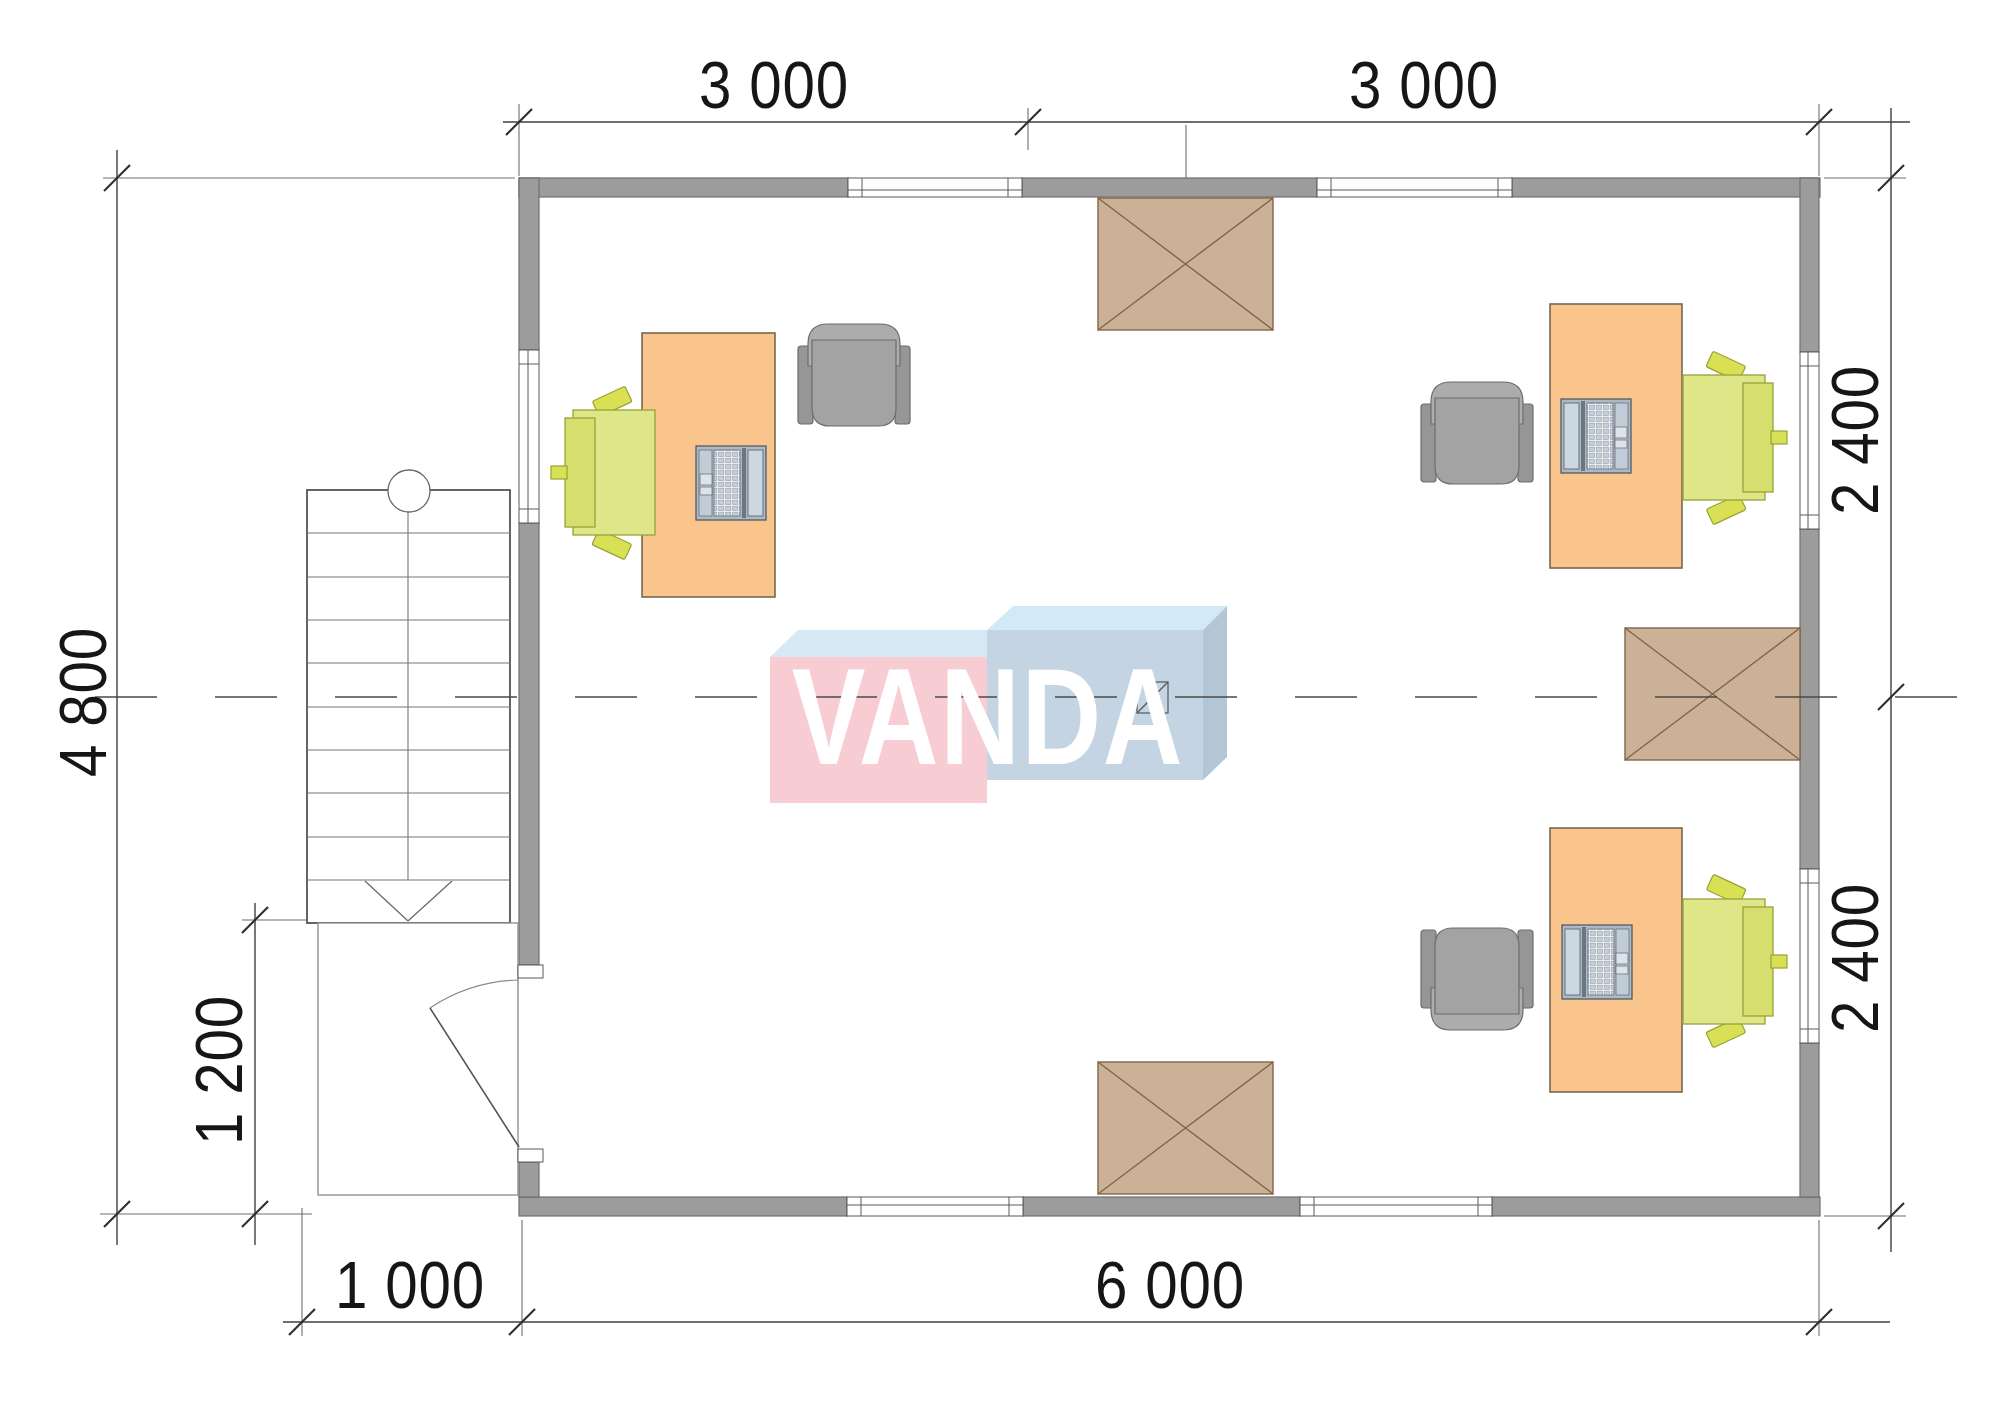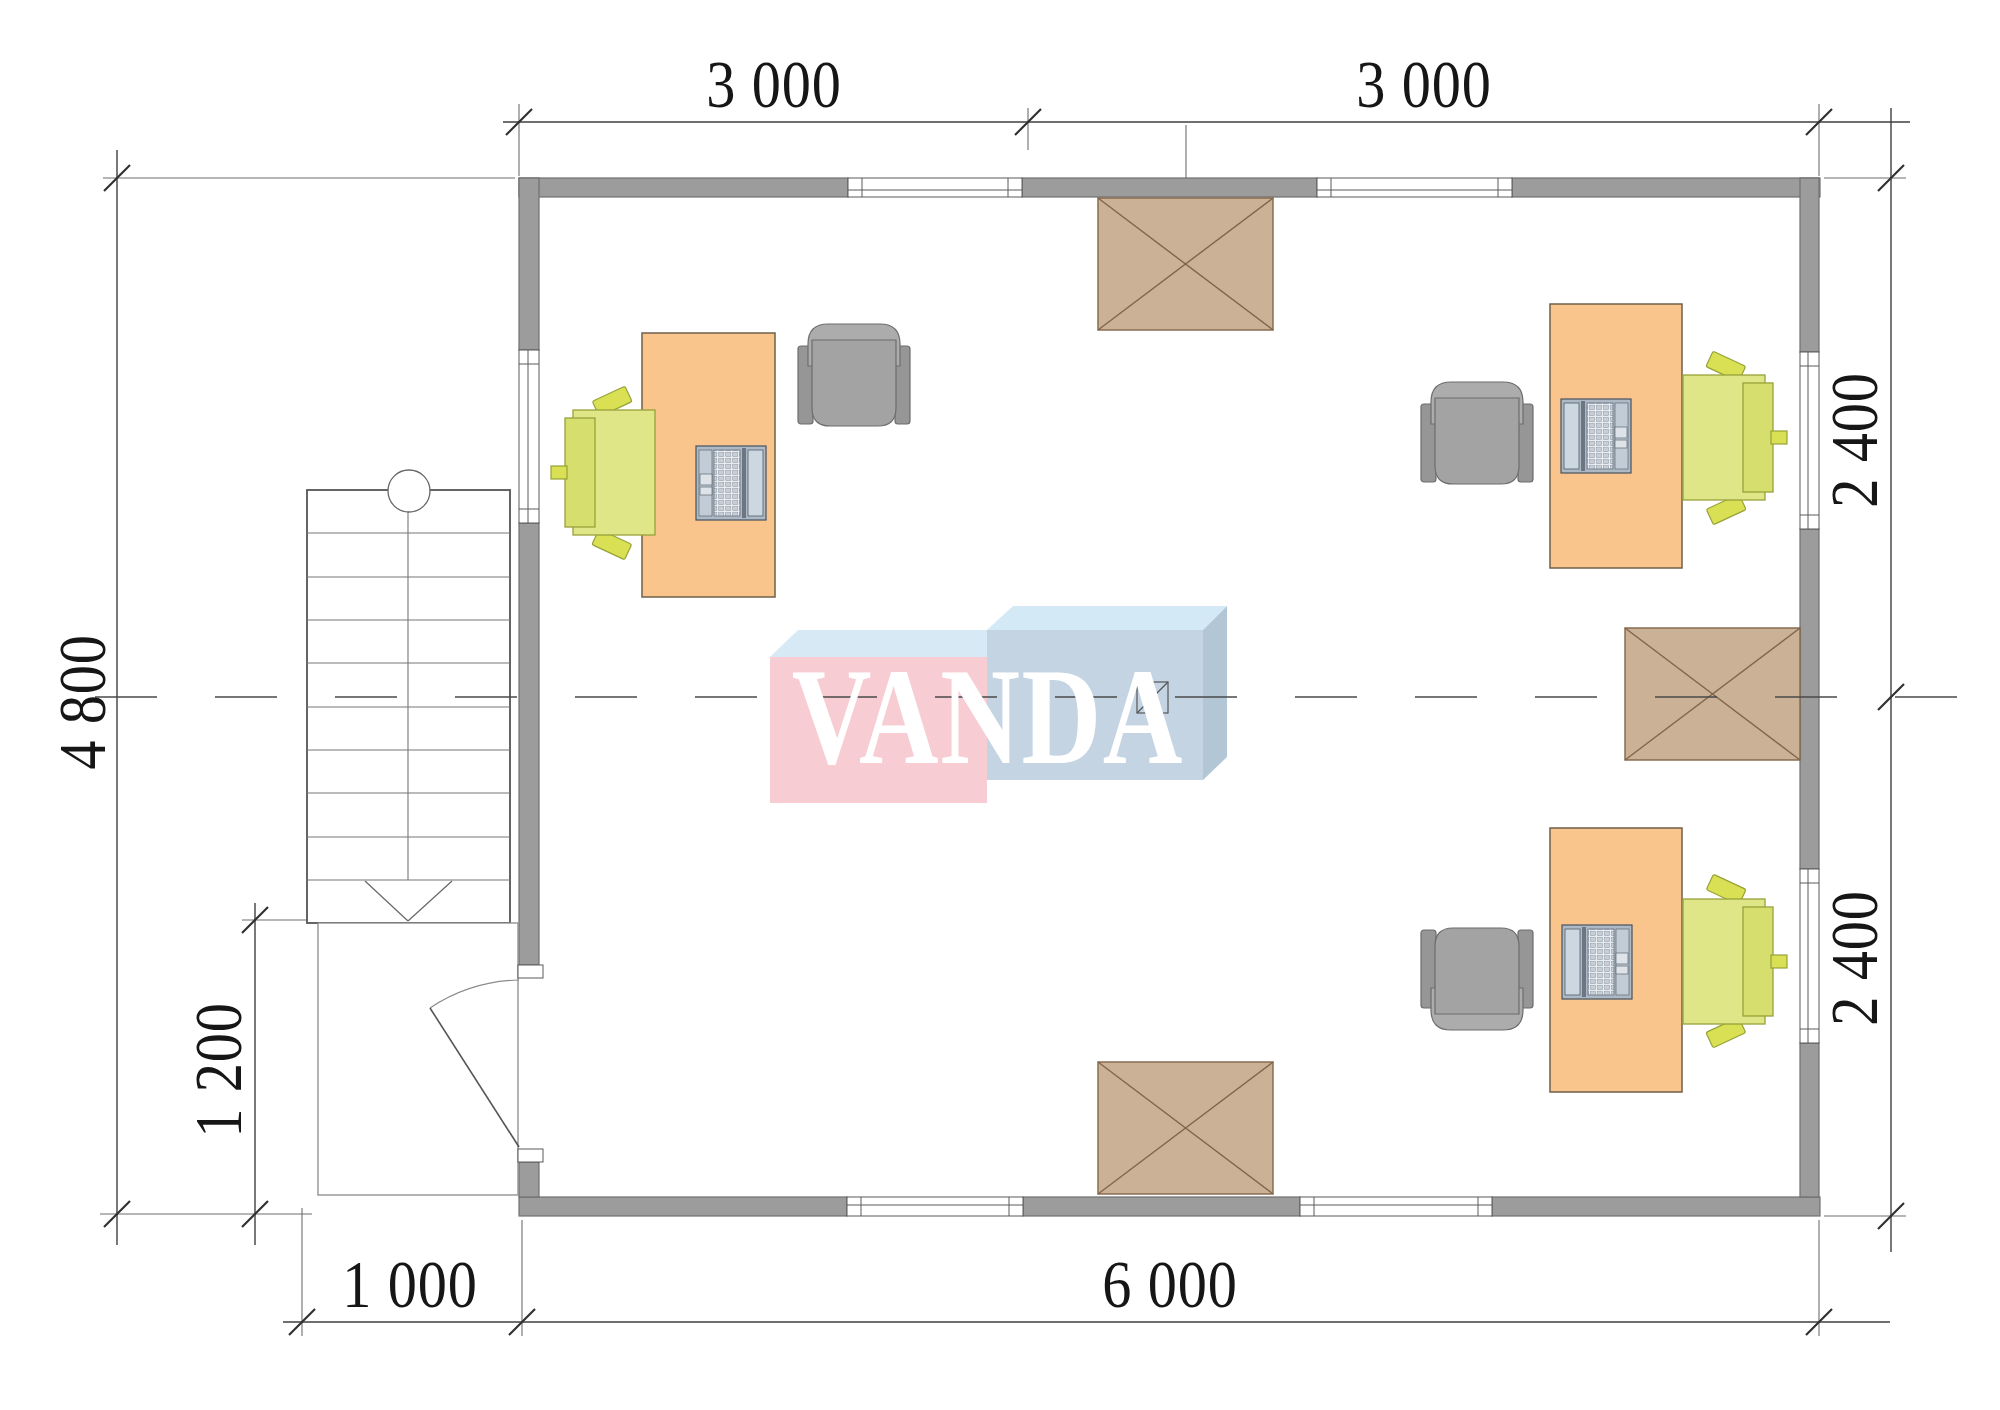--- a/index.html
+++ b/index.html
@@ -1,17 +1,17 @@
 <!DOCTYPE html>
 <html><head>
 <meta charset="utf-8">
 <style>
   html,body{margin:0;padding:0;background:#ffffff;}
   .plan{position:relative;width:2000px;height:1410px;background:#ffffff;overflow:hidden;
-        font-family:Liberation Serif, serif;}
+        font-family:Liberation Sans, sans-serif;}
   .plan svg{position:absolute;left:0;top:0;}
   .dim{position:absolute;font-size:67px;color:#161616;white-space:nowrap;
        transform:translate(-50%,-50%) scaleX(.87);letter-spacing:1px;}
   .dim.rot{transform:translate(-50%,-50%) rotate(-90deg) scaleX(.87);}
   .logo-text{position:absolute;left:988px;top:716px;font-size:138px;font-weight:bold;color:#ffffff;
        white-space:nowrap;letter-spacing:2px;transform:translate(-50%,-50%) scaleX(.8);}
 </style>
 </head>
 <body>
 

